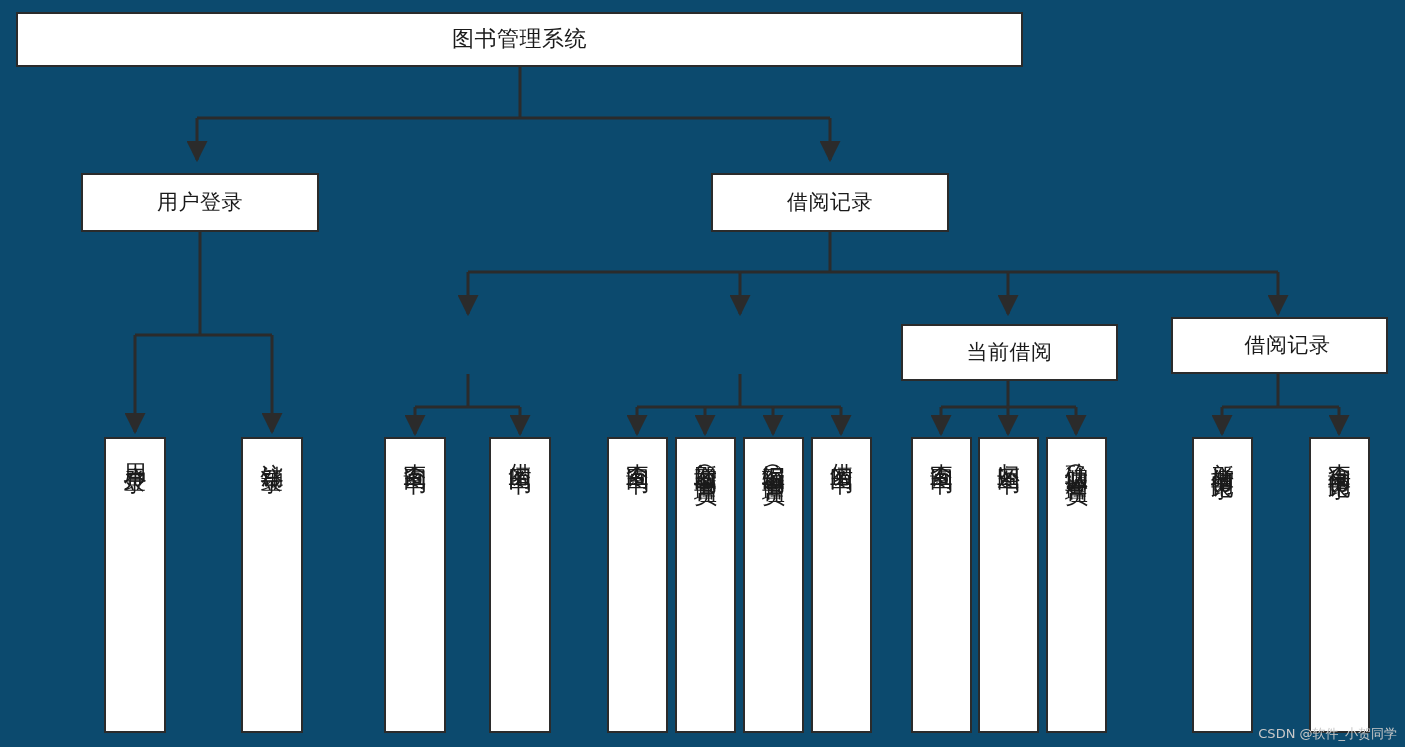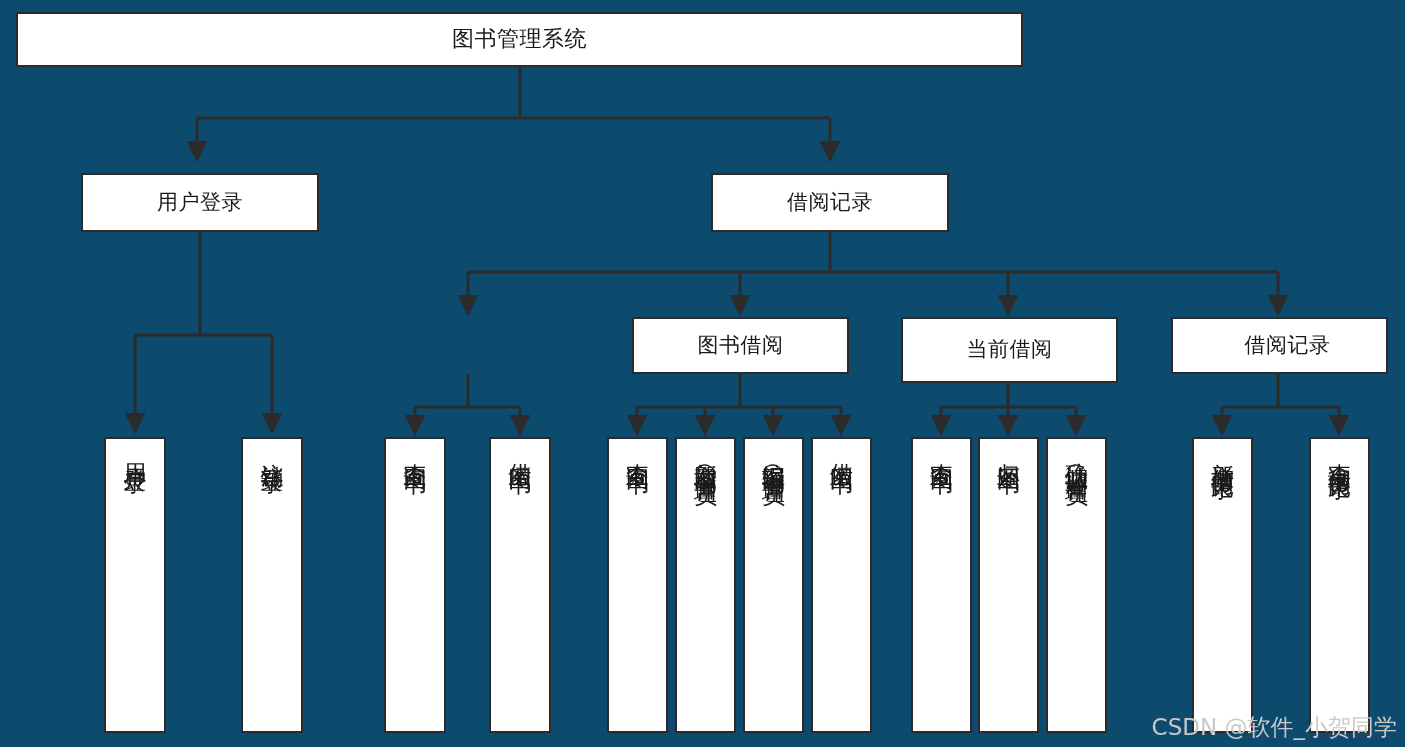--- a/index.html
+++ b/index.html
@@ -63,21 +63,21 @@
     font-size: 23px;
     line-height: 1.0;
     letter-spacing: 3px;
     white-space: nowrap;
     -webkit-text-orientation: upright;
   }
   .watermark {
     position: absolute;
     right: 8px;
     bottom: 4px;
-    font-size: 23px;
+    font-size: 13px;
     color: #c9c9c9;
     z-index: 5;
     white-space: nowrap;
     font-family: "DejaVu Sans", "Liberation Sans", sans-serif;
   }
 </style>
 </head>
 <body>
 
 <div id="canvas">
@@ -137,24 +137,21 @@
     <span class="label">图书管理系统</span>
   </div>
 
   <div class="node horiz" style="left:81px; top:173px; width:238px; height:59px;">
     <span class="label">用户登录</span>
   </div>
   <div class="node horiz" style="left:711px; top:173px; width:238px; height:59px;">
     <span class="label">借阅记录</span>
   </div>
 
-  <div class="node horiz" style="left:632px; top:317px; width:217px; height:57px;">
-    <span class="label">图书借阅</span>
-  </div>
-  <div class="node horiz" style="left:901px; top:317px; width:217px; height:66px;">
+  <div class="node horiz" style="left:901px; top:324px; width:217px; height:57px;">
     <span class="label">当前借阅</span>
   </div>
   <div class="node horiz" style="left:1171px; top:317px; width:217px; height:57px;padding-left:16px;">
     <span class="label">借阅记录</span>
   </div>
 
   <div class="node vert" style="left:104px; top:437px; width:62px; height:296px;">
     <span class="label">用户登录</span>
   </div>
   <div class="node vert" style="left:241px; top:437px; width:62px; height:296px;">

